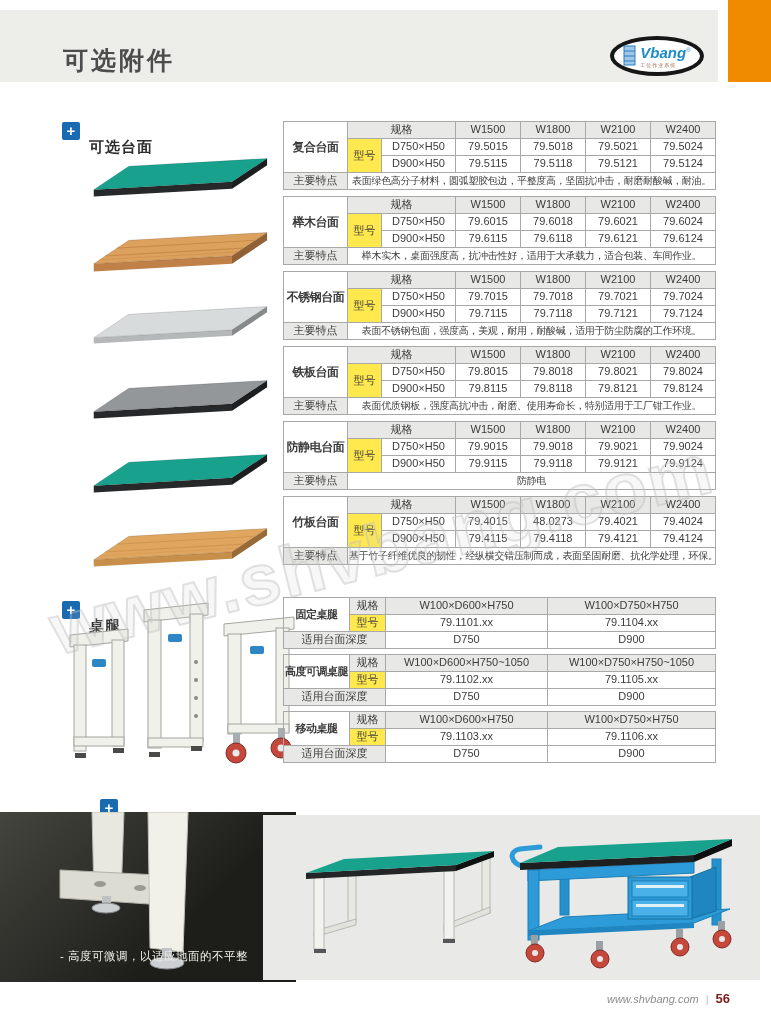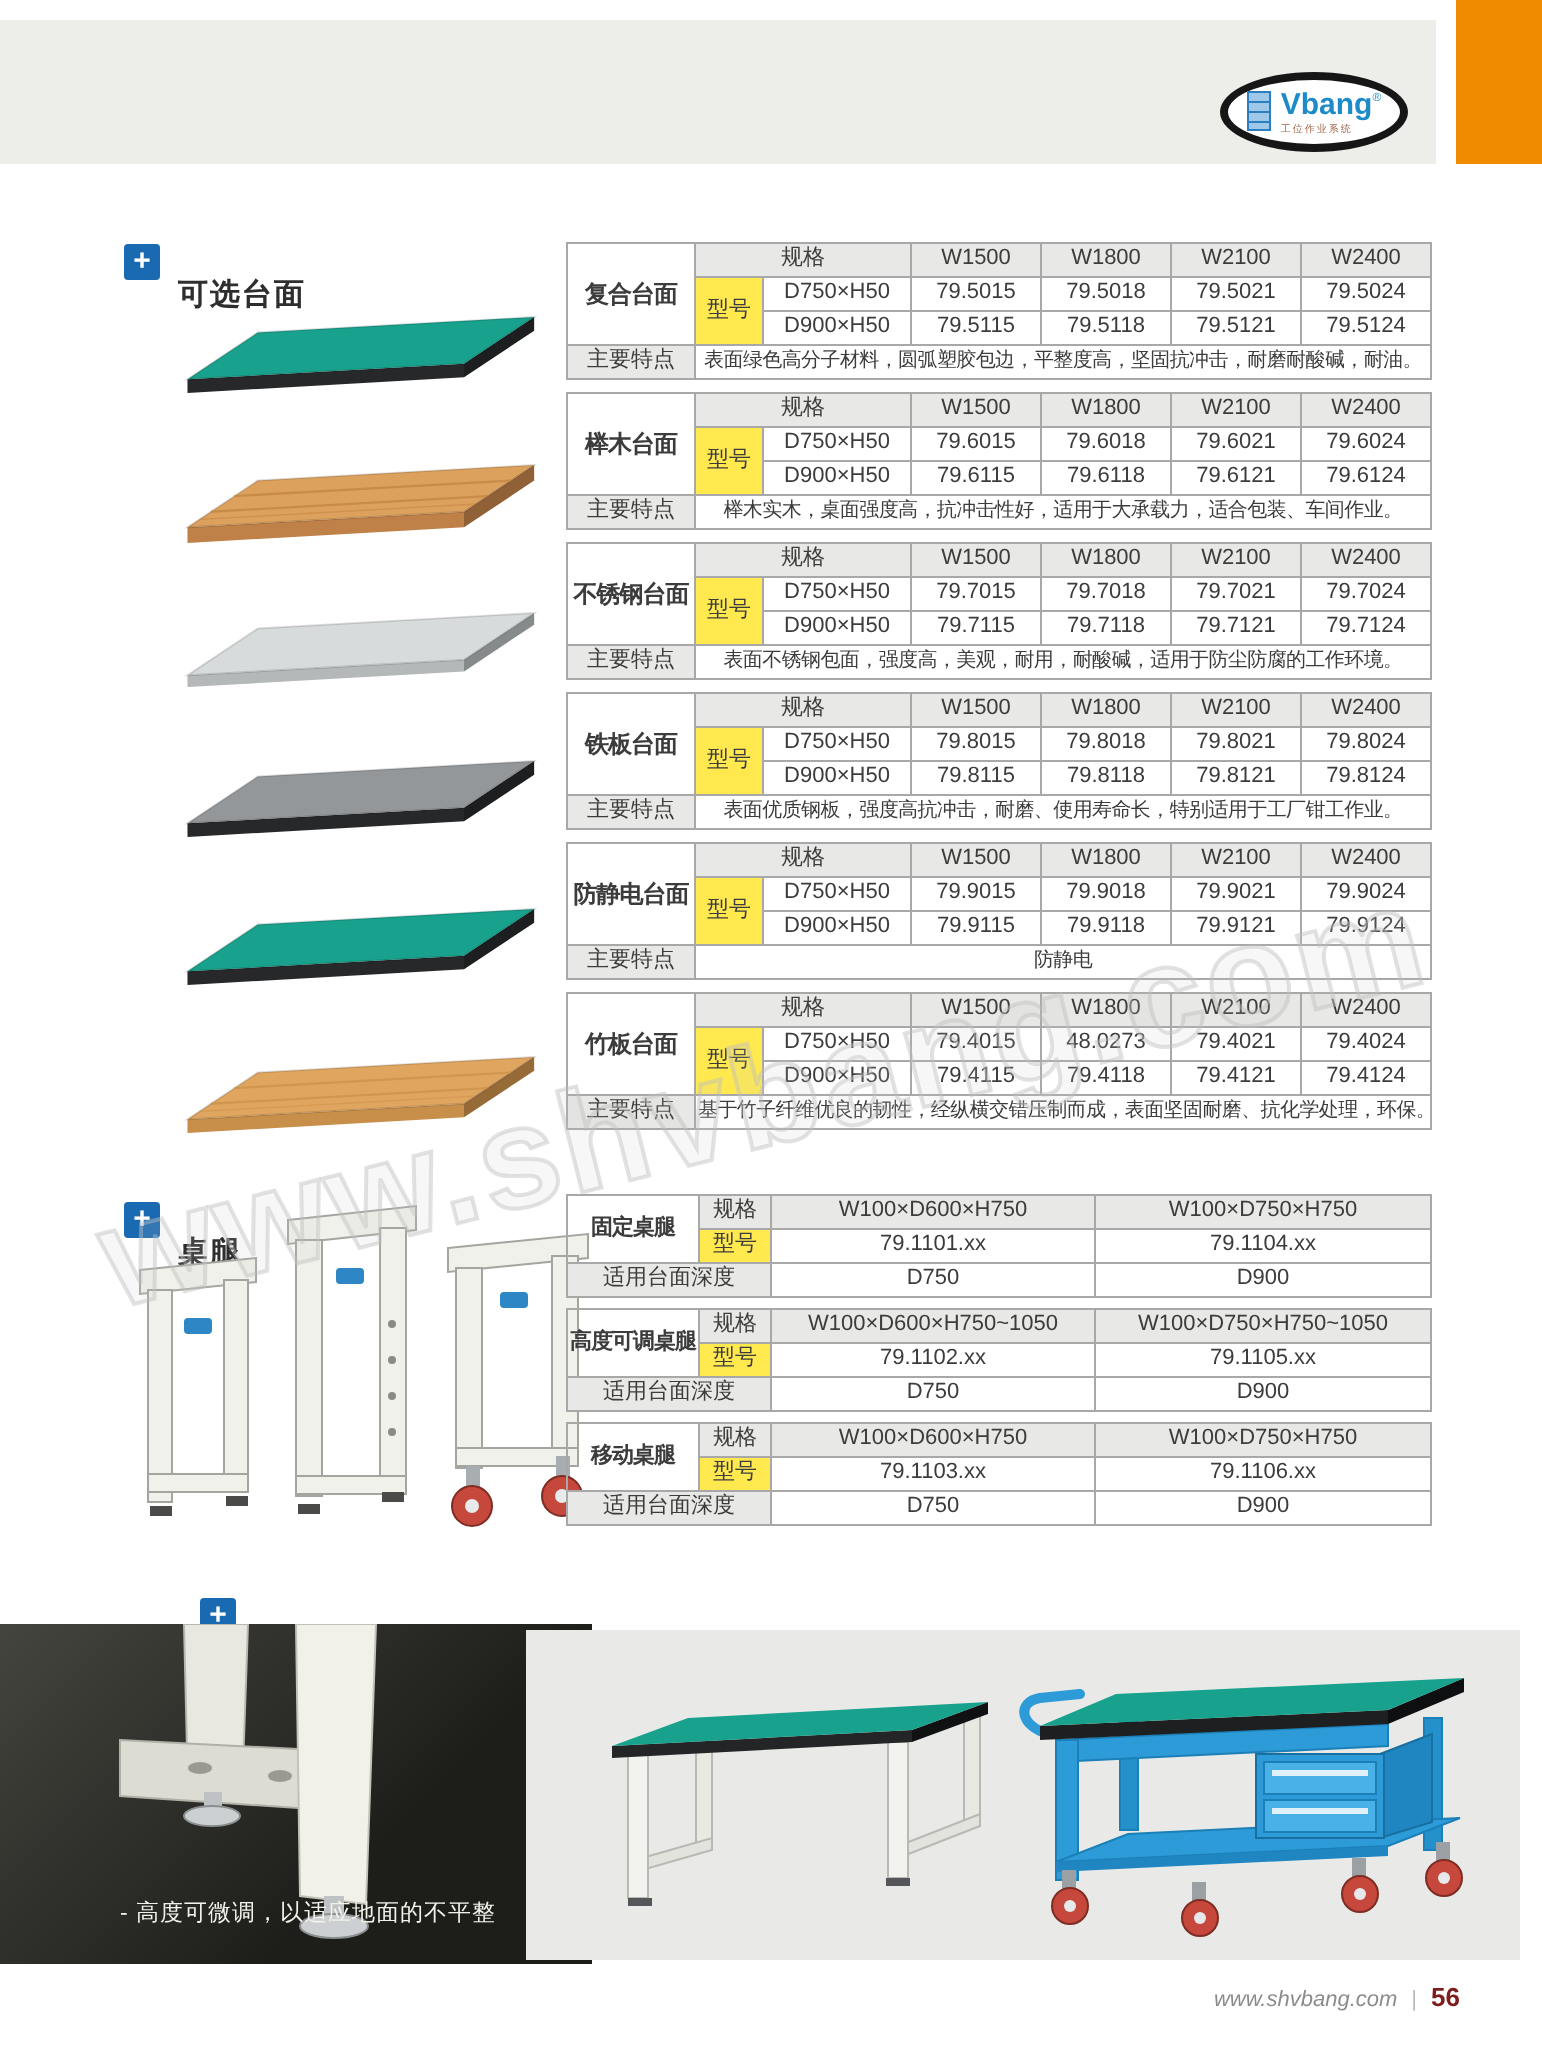--- a/index.html
+++ b/index.html
@@ -5,21 +5,21 @@
   html,body{margin:0;padding:0;background:#ffffff;}
   .page{position:relative;width:771px;height:1023px;background:#fff;overflow:hidden;
         font-family:"Liberation Sans","DejaVu Sans",sans-serif;color:#3c3c3c;}
 
   
   .band{position:absolute;left:0;top:10px;width:718px;height:72px;background:var(--header-band);}
   .orange{position:absolute;left:728px;top:0;width:43px;height:82px;background:var(--accent-orange);}
   .page-title{position:absolute;left:63px;top:44px;font-size:25px;font-weight:bold;color:#4d4d4d;letter-spacing:3px;}
   .logo{position:absolute;left:610px;top:36px;width:94px;height:40px;background:#fff;border:4px solid #161616;
         border-radius:50%;box-sizing:border-box;display:flex;align-items:center;justify-content:center;gap:4px;}
-  .logo .brand{font-size:15px;font-weight:bold;color:var(--logo-blue);line-height:1;}
+  .logo .brand{font-size:15px;font-weight:bold;font-style:italic;color:var(--logo-blue);line-height:1;}
   .logo .reg{font-size:6px;vertical-align:super;color:var(--logo-blue);}
   .logo .tagline{font-size:5px;color:#a0674b;letter-spacing:1px;line-height:1;margin-top:1px;}
 
   
   .sec-head{position:absolute;display:flex;align-items:center;gap:9px;}
   .plus{width:18px;height:18px;background:var(--section-blue);border-radius:2px;color:#fff;
         display:flex;align-items:center;justify-content:center;font-size:15px;font-weight:bold;line-height:1;}
   .plus::before{content:"+";}
   .sec-label{font-size:15px;font-weight:bold;color:#2e2e2e;letter-spacing:1px;margin-top:34px;}
 
@@ -52,20 +52,21 @@
   .footer .sep{color:#bcbcbc;font-size:11px;}
   .footer .pg{font-size:13px;font-weight:bold;color:#7f1d1d;}
 </style>
 </head>
 <body>
 
 <div class="page">
 
   <div class="band"></div>
   <div class="orange"></div>
+  <div class="page-title">可选附件</div>
   <div class="logo">
     <svg width="13" height="22" viewBox="0 0 13 22">
       <rect x="1" y="1" width="11" height="19" fill="#9fc8e8" stroke="#2b7fc0" stroke-width="1"></rect>
       <line x1="1" y1="6" x2="12" y2="6" stroke="#2b7fc0"></line>
       <line x1="1" y1="11" x2="12" y2="11" stroke="#2b7fc0"></line>
       <line x1="1" y1="16" x2="12" y2="16" stroke="#2b7fc0"></line>
     </svg>
     <div>
       <div><span class="brand">Vbang</span><span class="reg">®</span></div>
       <div class="tagline">工位作业系统</div>

